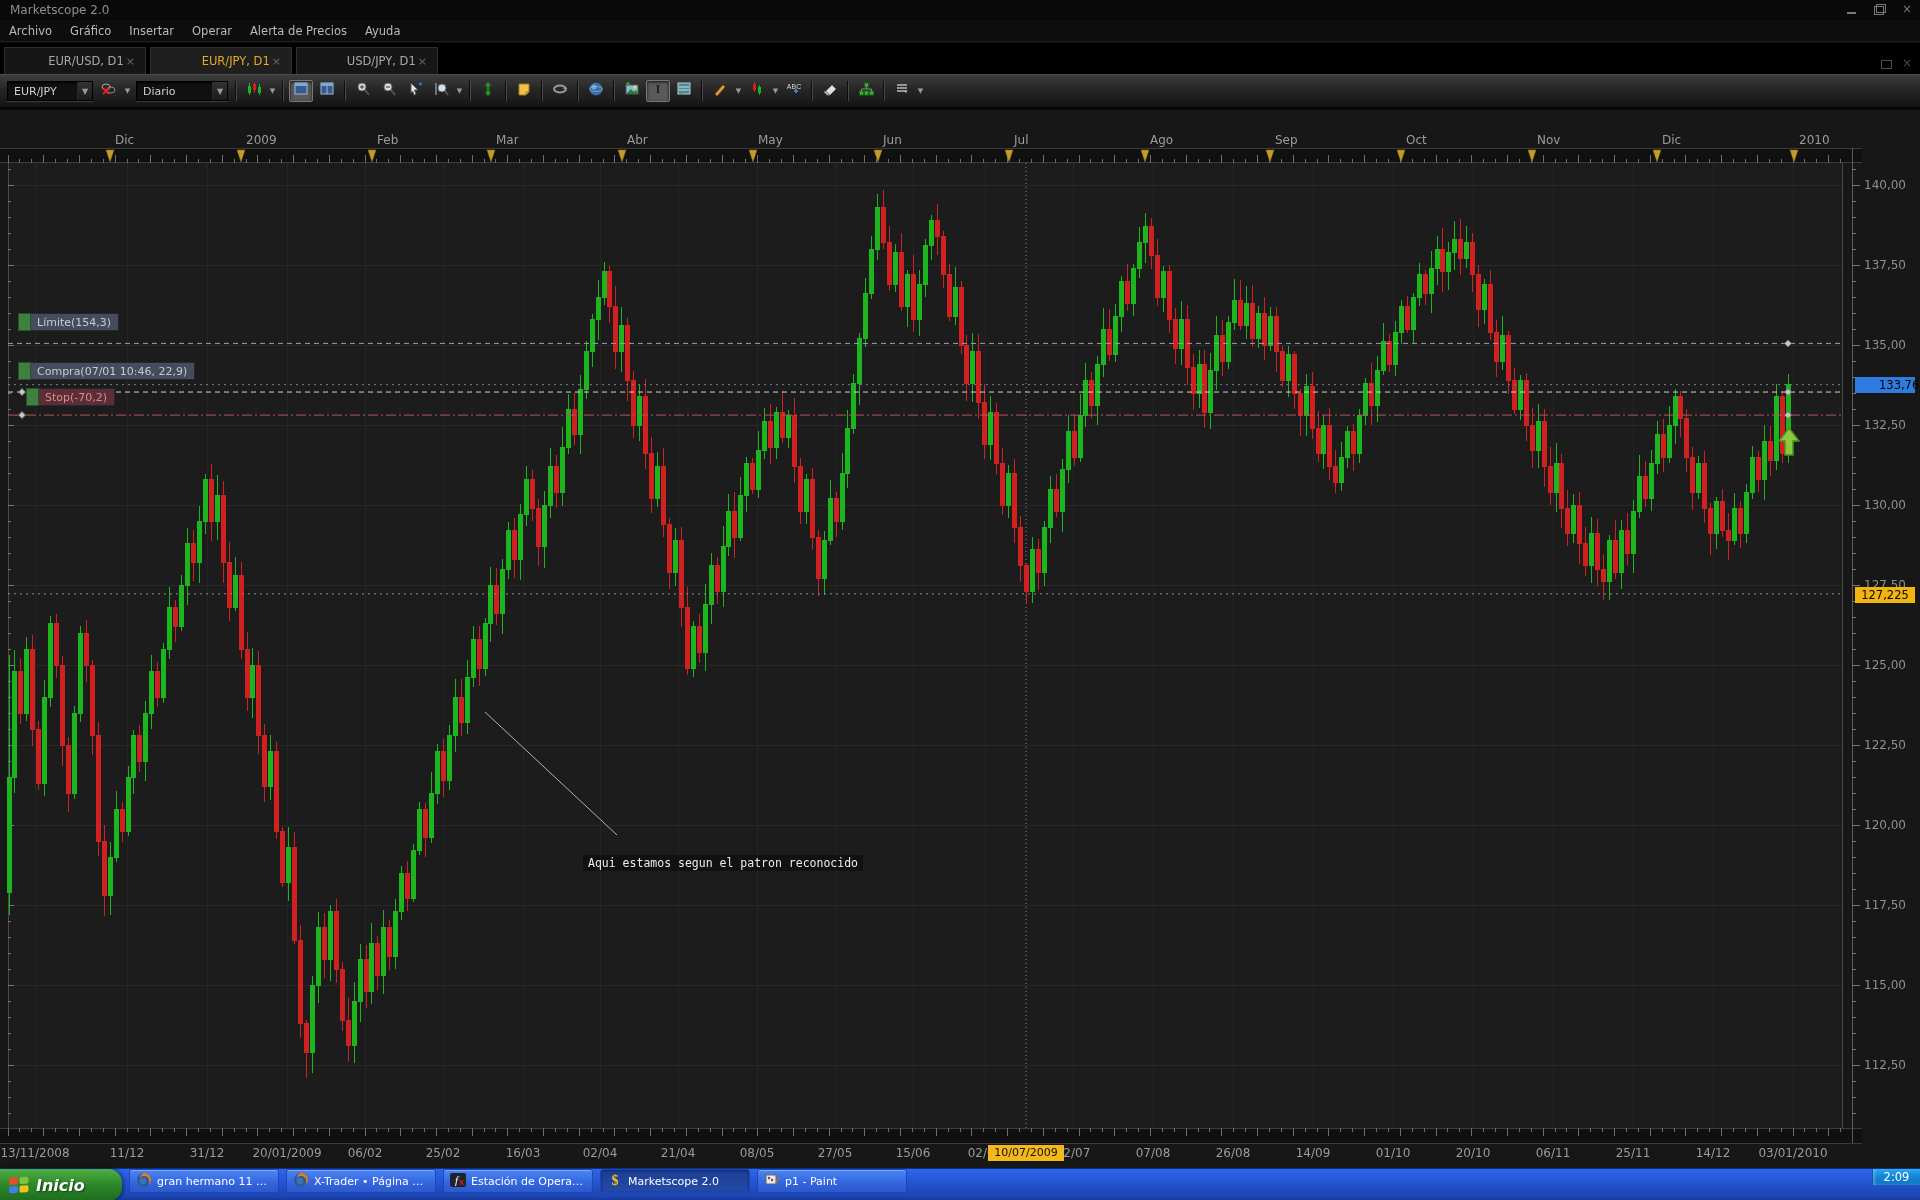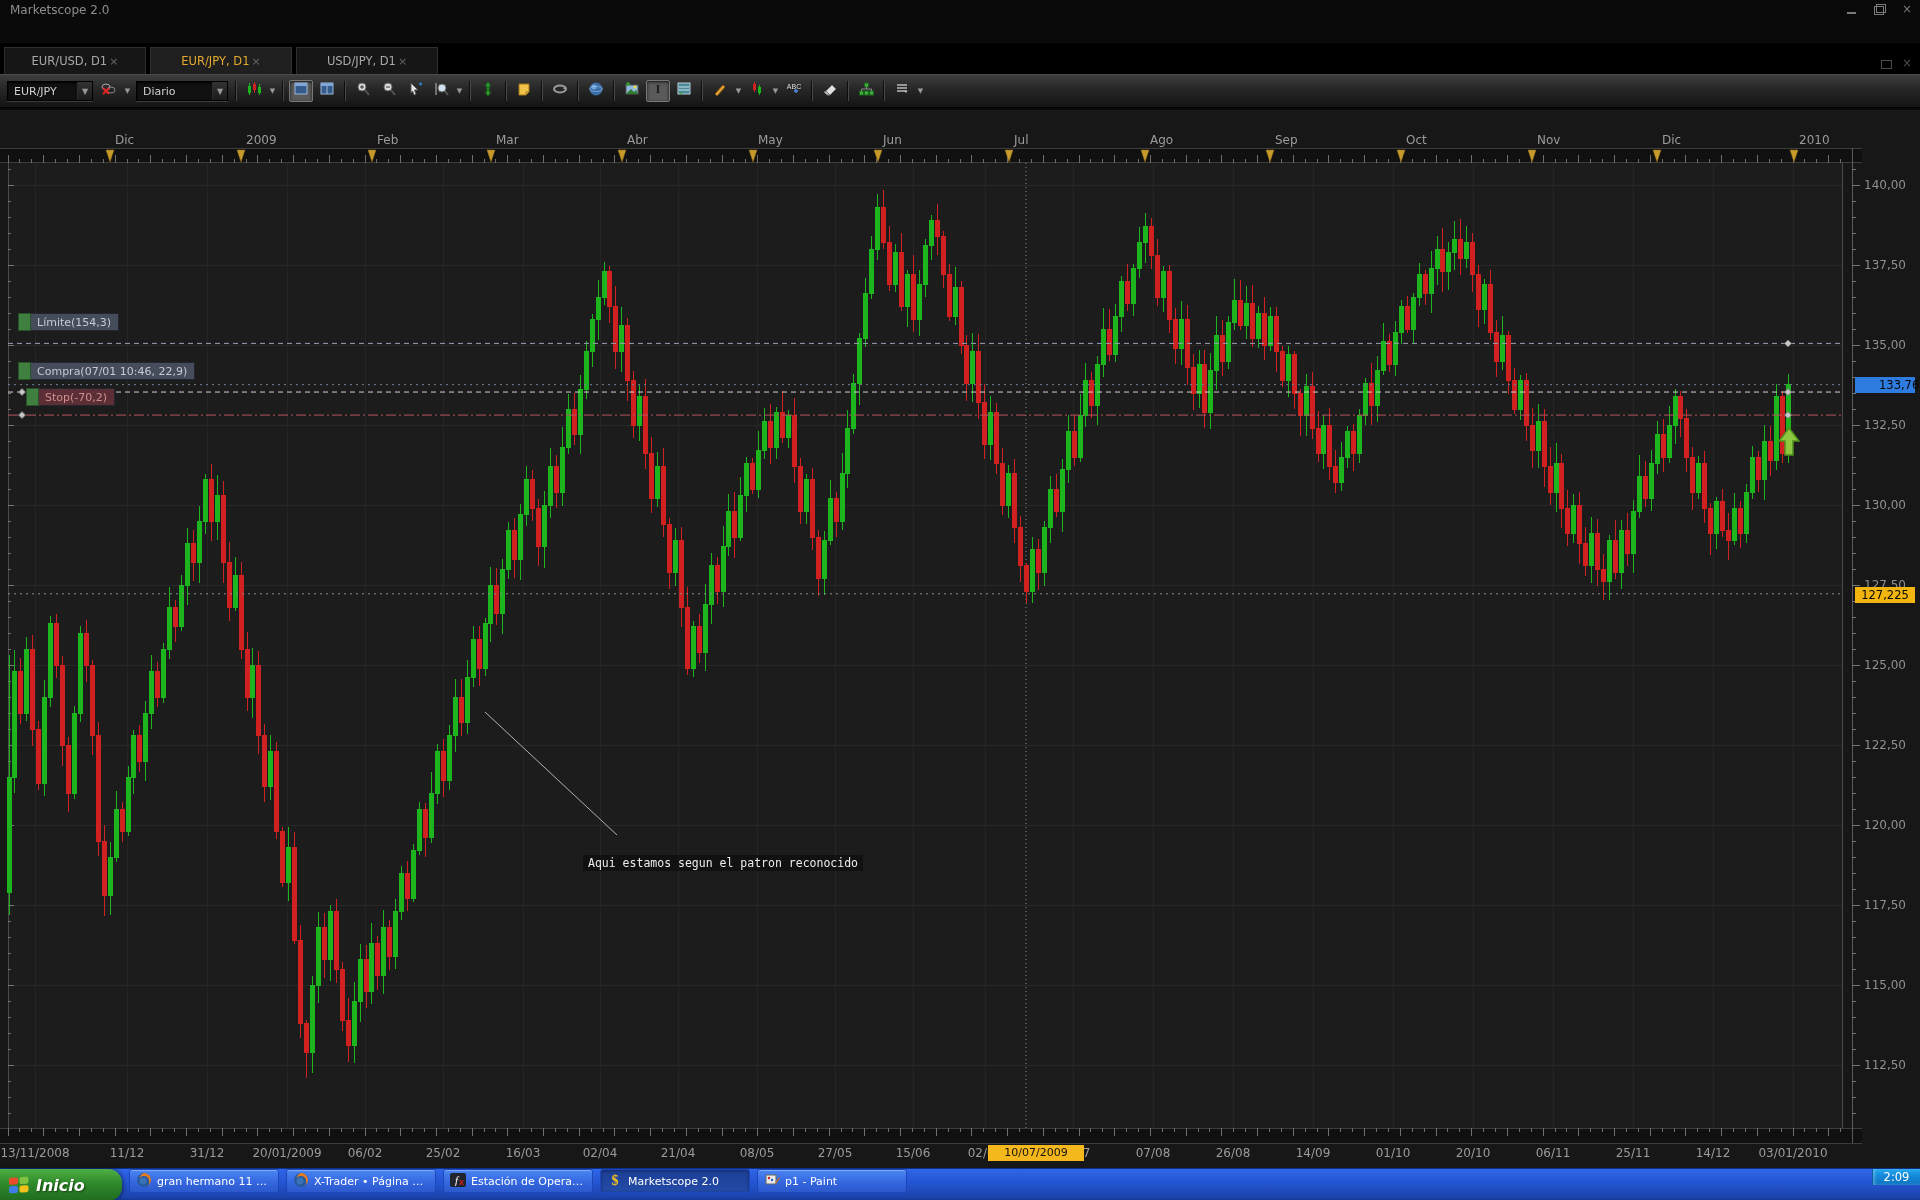--- a/index.html
+++ b/index.html
@@ -18,21 +18,21 @@
   .wc-rest::before { content:""; position:absolute; left:4px; top:1px; width:8px; height:7px; border:1px solid #7a7a7a; }
 
   
   #menubar { position:absolute; top:20px; left:0; width:100%; height:22px; background:#0d0d0d;
              border-bottom:1px solid #1f1f1f; display:flex; align-items:center; }
   .menu-item { color:#b9b9b9; font-size:11.5px; padding:0 9px; height:100%; line-height:22px; cursor:default; }
 
   
   #tabbar { position:absolute; top:43px; left:0; width:100%; height:31px; background:#000; display:flex; align-items:flex-end; }
   .tab { width:142px; height:27px; margin-left:4px; background:#161616; border:1px solid #2e2e2e; border-bottom:none;
-         display:flex; align-items:center; justify-content:center; padding:0 8px 0 10px;
+         display:flex; align-items:center; justify-content:flex-end; padding:0 8px 0 10px;
          color:#a8a8a8; font-size:11.5px; }
   .tab.active { background:#1f1f1f; color:#e3aa2e; }
   .tab .tab-close { color:#666; font-size:11px; padding:0 2px; }
   #child-controls { position:absolute; right:5px; bottom:5px; display:flex; gap:8px; }
   #child-controls .cc { width:13px; height:11px; position:relative; }
   .cc-rest::before { content:""; position:absolute; left:0; top:2px; width:9px; height:7px; border:1px solid #4c4c4c; }
   .cc-close { color:#4c4c4c; font-size:12px; line-height:10px; }
 
   
   #toolbar { position:absolute; top:74px; left:0; width:100%; height:30px;
@@ -93,20 +93,28 @@
 
   <div id="titlebar">
     <span>Marketscope 2.0</span>
     <div id="win-controls">
       <span class="wc wc-min"></span>
       <span class="wc wc-rest"></span>
       <span class="wc">×</span>
     </div>
   </div>
 
+  <div id="menubar">
+      <span class="menu-item">Archivo</span>
+      <span class="menu-item">Gráfico</span>
+      <span class="menu-item">Insertar</span>
+      <span class="menu-item">Operar</span>
+      <span class="menu-item">Alerta de Precios</span>
+      <span class="menu-item">Ayuda</span>
+    </div>
 
   <div id="tabbar">
       <div class="tab ">
      <span>EUR/USD, D1</span>
         <span class="tab-close">×</span>
       </div>
       <div class="tab active">
      <span>EUR/JPY, D1</span>
         <span class="tab-close">×</span>
       </div>
@@ -1475,21 +1483,21 @@
       <span class="txt">Compra(07/01 10:46, 22,9)</span>
     </div>
     <div class="order-label stop" style="left:18px; top:278px;margin-left:8px;">
       <span class="sq"></span>
       <span class="txt">Stop(-70,2)</span>
     </div>
 
     <div id="current-price-label" class="price-callout" style="left:1855px; top:267px;">133,761</div>
     <div id="low-price-label" class="price-callout" style="left:1855px; top:477px;">127,225</div>
 
-    <div id="date-highlight" style="left:988px; top:1035px; width:96px;">10/07/2009</div>
+    <div id="date-highlight" style="left:988px; top:1035px; width:76px;">10/07/2009</div>
 
     <div id="annotation-text" style="left:583px; top:745px;">Aqui estamos segun el patron reconocido</div>
   </div>
 
   <div id="taskbar">
     <div id="start-button">
       <svg width="22" height="20" viewBox="0 0 22 20">
         <g transform="skewY(-4)">
           <rect x="1" y="3" width="9" height="7" rx="2" fill="#e84c2b"></rect>
           <rect x="11.5" y="3" width="9" height="7" rx="2" fill="#7fc242"></rect>

